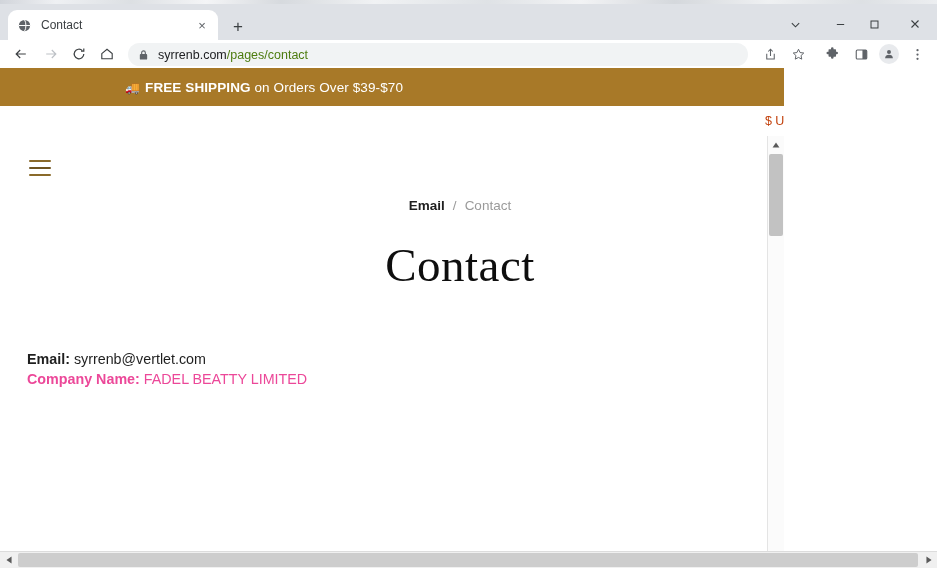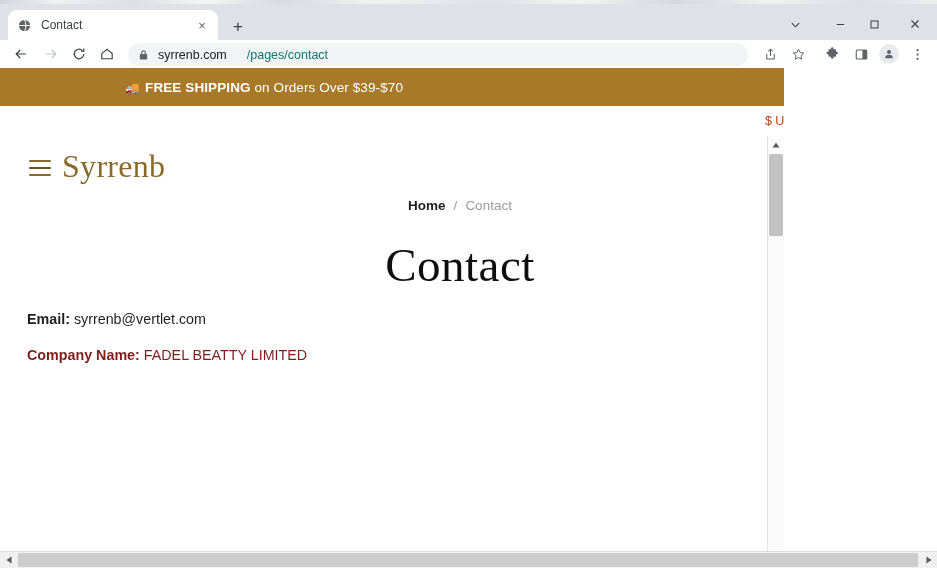--- a/index.html
+++ b/index.html
@@ -71,21 +71,21 @@
   .nav-rel  { left: 66px; }
   .nav-home { left: 94px; }
 
   .omnibox {
     position: absolute; top: 3px; left: 128px; width: 620px; height: 23px;
     background: #f1f3f4; border-radius: 12px;
     display: flex; align-items: center; padding: 0 10px;
   }
   .omnibox-lock { margin-right: 9px; display: flex; align-items: center; }
   .omnibox-url { font-size: 12.5px; color: #202124; white-space: nowrap; }
-  .omnibox-url .u-path { color: #0f766e; margin-left: 20px; }
+  .omnibox-url .u-path { color: #4d7c0f; }
 
   .tb-icon {
     position: absolute; top: 0; height: 28px; width: 24px;
     display: flex; align-items: center; justify-content: center;
     color: #5f6368;
   }
   .tb-share { left: 758px; }
   .tb-star  { left: 786px; }
   .tb-ext   { left: 820px; }
   .tb-side  { left: 849px; }
@@ -172,23 +172,23 @@
 
   
   .content {
     position: absolute; top: 242px; left: 27px; width: 862px;
     font-size: 14.3px; color: #1f1f1f; line-height: 1.38;
   }
   .content p { margin-bottom: 0; }
   .para-intro { margin-bottom: 43px; }
   .para-bold { font-weight: bold; margin-bottom: 51px; }
   .para-support { margin-bottom: 33px; }
-  .para-email { margin-bottom: 20px; }
+  .para-email { margin-bottom: 20px; margin-top: 40px; }
   .para-email b, .para-company b { font-weight: bold; }
-  .para-company { color: #7f1d1d; margin-top: 16px; }
+  .para-company { color: #ec4899; }
 
   
   .vscroll {
     position: absolute; top: 68px; right: 0; width: 17px; height: 500px;
     background: #fbfbfb; border-left: 1px solid #e4e4e4;
   }
   .vscroll-up, .vscroll-down {
     position: absolute; left: 0; width: 16px; height: 17px;
     display: flex; align-items: center; justify-content: center;
     color: #5a5a5a; font-size: 8px;
@@ -352,39 +352,38 @@
       </span>
     </div>
   </div>
 
   <div class="site-header">
     <div class="burger">
       <span></span>
       <span></span>
       <span></span>
     </div>
-    <div class="logo">Syrrenb</div>
     <div class="hdr-icons">
       <span class="hdr-icon">
         <svg width="20" height="20" viewBox="0 0 22 22" fill="none" stroke="#8a6a2a" stroke-width="1.4">
           <circle cx="9.5" cy="9.5" r="6"></circle>
             <path d="M14 14l5.5 5.5"></path>
         </svg>
       </span>
       <span class="hdr-icon">
         <svg width="19" height="21" viewBox="0 0 20 22" fill="none" stroke="#8a6a2a" stroke-width="1.4">
           <path d="M3 7h14v13H3z"></path>
             <path d="M7 7V5a3 3 0 0 1 6 0v2"></path>
         </svg>
       </span>
     </div>
   </div>
 
   <div class="breadcrumb">
-    <span class="bc-home">Home</span>
+    <span class="bc-home">Email</span>
     <span class="bc-sep">/</span>
     <span class="bc-cur">Contact</span>
   </div>
 
   <div class="page-title">Contact</div>
 
   <div class="content">
 
 
 

